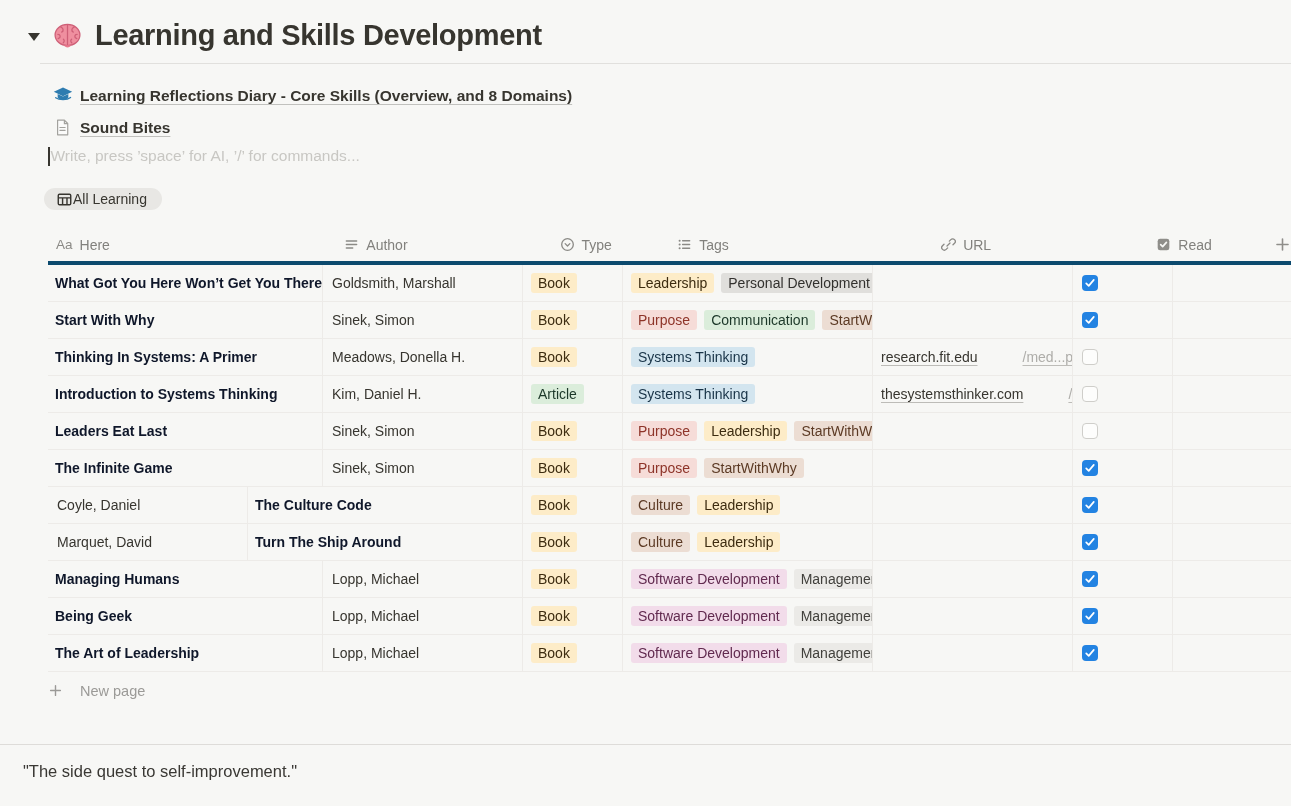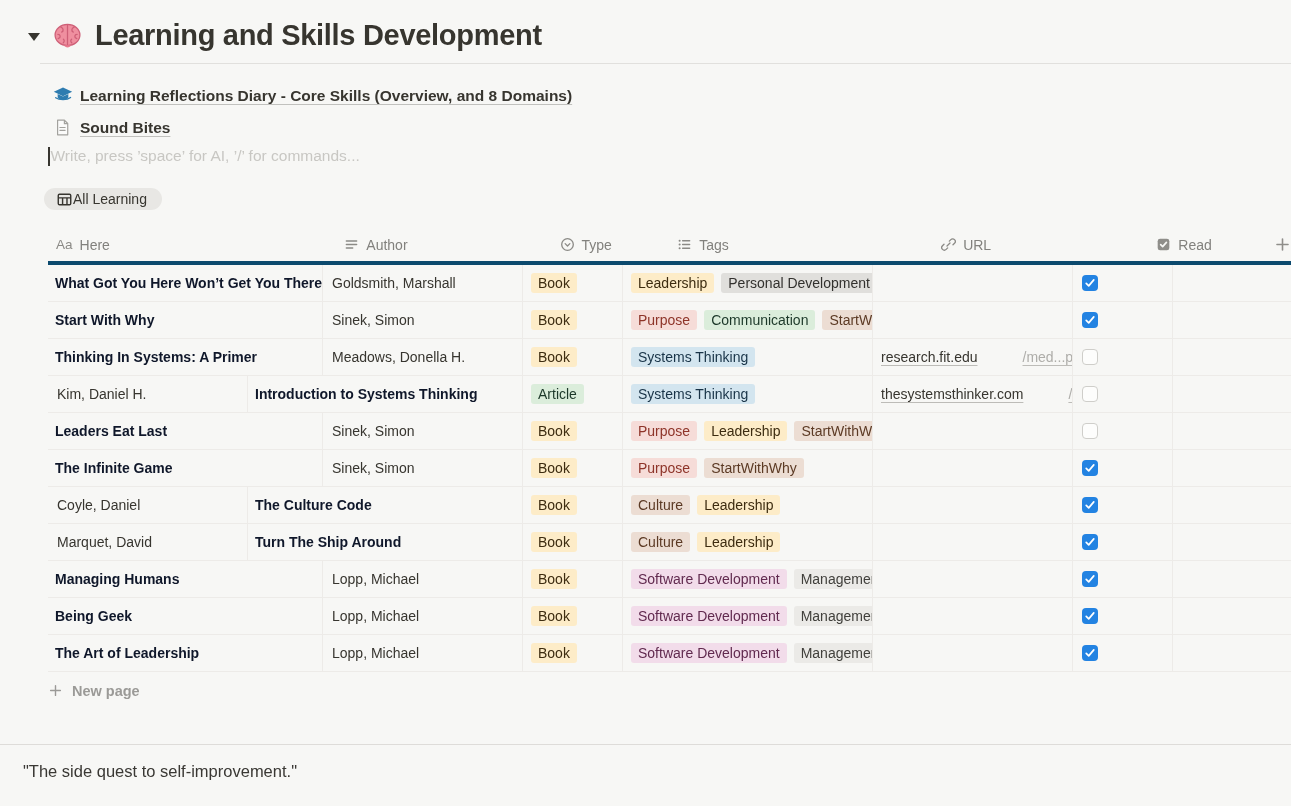--- a/index.html
+++ b/index.html
@@ -56,21 +56,21 @@
             text-underline-offset:2.5px;cursor:pointer;}
   .url-main{color:#37352f;}
   .url-dim{color:#aeada9;padding-left:45px;}
   .cell.c-read{padding-left:9px;}
   .checkbox{width:16px;height:16px;border-radius:4px;display:flex;align-items:center;
             justify-content:center;box-sizing:border-box;cursor:pointer;}
   .checkbox.unchecked{background:#fdfdfc;border:1.5px solid #cfceca;}
 
   
   .new-page{position:absolute;top:672px;left:48px;height:37px;display:flex;align-items:center;
-            gap:9px;color:#9b9a97;font-size:14.5px;cursor:pointer;font-weight:bold;}
+            gap:17px;color:#9b9a97;font-size:14.5px;cursor:pointer;}
 
   
   .footer-divider{position:absolute;top:744px;left:0;right:0;height:1px;background:#dedcd9;}
   .quote{position:absolute;top:762px;left:23px;font-size:16.5px;color:#3a3834;}
 </style>
 </head>
 <body>
 
 <div class="page">
 
@@ -254,25 +254,25 @@
         </div>
         <div class="cell c-url">
           <span class="url-link"><span class="url-main">research.fit.edu</span><span class="url-dim">/med...pt.com</span></span>
         </div>
         <div class="cell c-read">
           <div class="checkbox unchecked"></div>
         </div>
         <div class="cell c-extra"></div>
       </div>
       <div class="t-row">
+        <div class="cell c-name">
+          <span class="name-text">Introduction to Systems Thinking</span>
+        </div>
         <div class="cell c-author">
           <span class="author-text">Kim, Daniel H.</span>
-        </div>
-        <div class="cell c-name">
-          <span class="name-text">Introduction to Systems Thinking</span>
         </div>
         <div class="cell c-type">
           <span class="tag" style="background: rgb(219, 237, 219); color: rgb(28, 56, 41);">Article</span>
         </div>
         <div class="cell c-tags">
           <span class="tag" style="background: rgb(211, 229, 239); color: rgb(24, 51, 71);">Systems Thinking</span>
         </div>
         <div class="cell c-url">
           <span class="url-link"><span class="url-main">thesystemsthinker.com</span><span class="url-dim">/wp-...p</span></span>
         </div>

